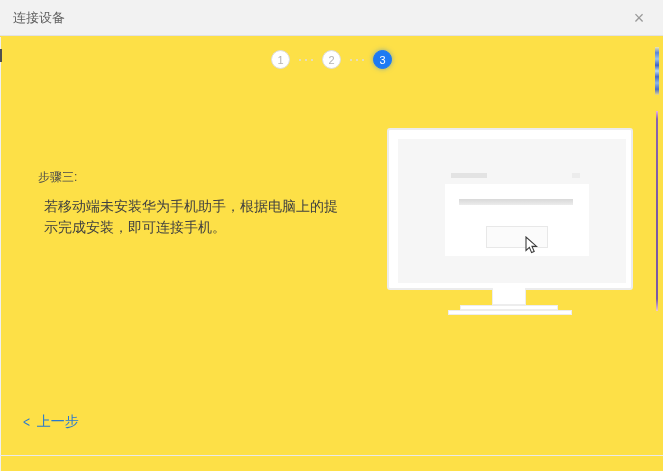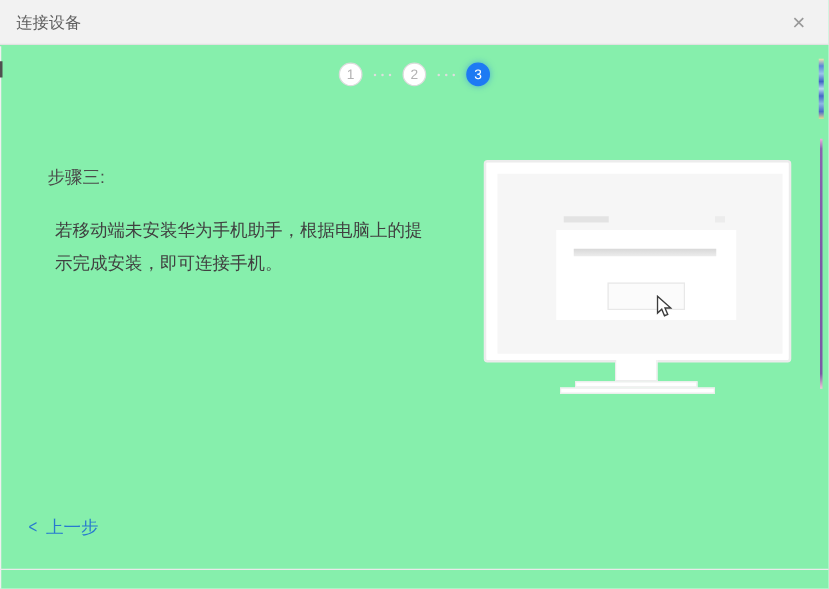--- a/index.html
+++ b/index.html
@@ -1,21 +1,21 @@
 <!DOCTYPE html>
 <html><head>
 <meta charset="utf-8">
 <style>
   html,body{margin:0;padding:0;}
   body{
     width:663px;height:471px;
     font-family:"Liberation Sans","DejaVu Sans",sans-serif;
     background:#fff;overflow:hidden;position:relative;
   }
-  .app{position:absolute;left:0;top:0;width:663px;height:471px;background:#86efac;}
+  .app{position:absolute;left:0;top:0;width:663px;height:471px;background:#fde047;}
 
   
   .titlebar{position:absolute;left:0;top:0;width:663px;height:36px;
     background:#f2f2f2;border-bottom:1px solid #e2e2e2;box-sizing:border-box;}
   .title{position:absolute;left:13px;top:0;line-height:36px;font-size:13px;color:#5f5f5f;}
   .close-btn{position:absolute;right:9px;top:3px;width:30px;height:30px;
     text-align:center;line-height:30px;font-size:18px;color:#9a9a9a;cursor:pointer;}
 
   
   .stepper{position:absolute;left:0;top:50px;width:100%;
@@ -23,23 +23,23 @@
   .step-circle{width:19px;height:19px;border-radius:50%;box-sizing:border-box;
     display:flex;align-items:center;justify-content:center;
     font-size:11px;color:#b3b3b3;border:1px solid #dcdcdc;background:#fff;}
   .step-circle.active{background:#1d7af3;border-color:#1d7af3;color:#fff;
     box-shadow:0 0 5px rgba(29,122,243,.55);}
   .step-dots{display:flex;gap:4px;margin:0 9px;}
   .step-dots i{width:2px;height:2px;background:#dedede;border-radius:50%;}
 
   
   .text-block{position:absolute;left:38px;top:133px;width:320px;}
-  .step-heading{font-size:14px;color:#4a4a4a;}
-  .instruction{margin-top:20px;padding-left:6px;width:306px;
-    font-size:14px;color:#404040;line-height:26px;}
+  .step-heading{font-size:12px;color:#4a4a4a;margin-top:36px;}
+  .instruction{margin-top:10px;padding-left:6px;width:306px;
+    font-size:14px;color:#404040;line-height:21px;}
 
   
   .monitor{position:absolute;left:387px;top:128px;width:246px;height:192px;}
   .bezel{position:absolute;left:0;top:0;width:246px;height:162px;box-sizing:border-box;
     background:#fff;border:2px solid #ececec;border-radius:3px;}
   .screen{position:absolute;left:9px;top:9px;width:228px;height:144px;background:#f6f6f6;}
   .mock-dialog{position:absolute;left:47px;top:31px;width:144px;height:86px;}
   .mock-title-line{position:absolute;left:6px;top:3px;width:36px;height:5px;background:#e3e3e3;}
   .mock-close{position:absolute;right:9px;top:3px;width:8px;height:5px;background:#ececec;}
   .mock-body{position:absolute;left:0;top:14px;width:144px;height:72px;background:#fff;}

